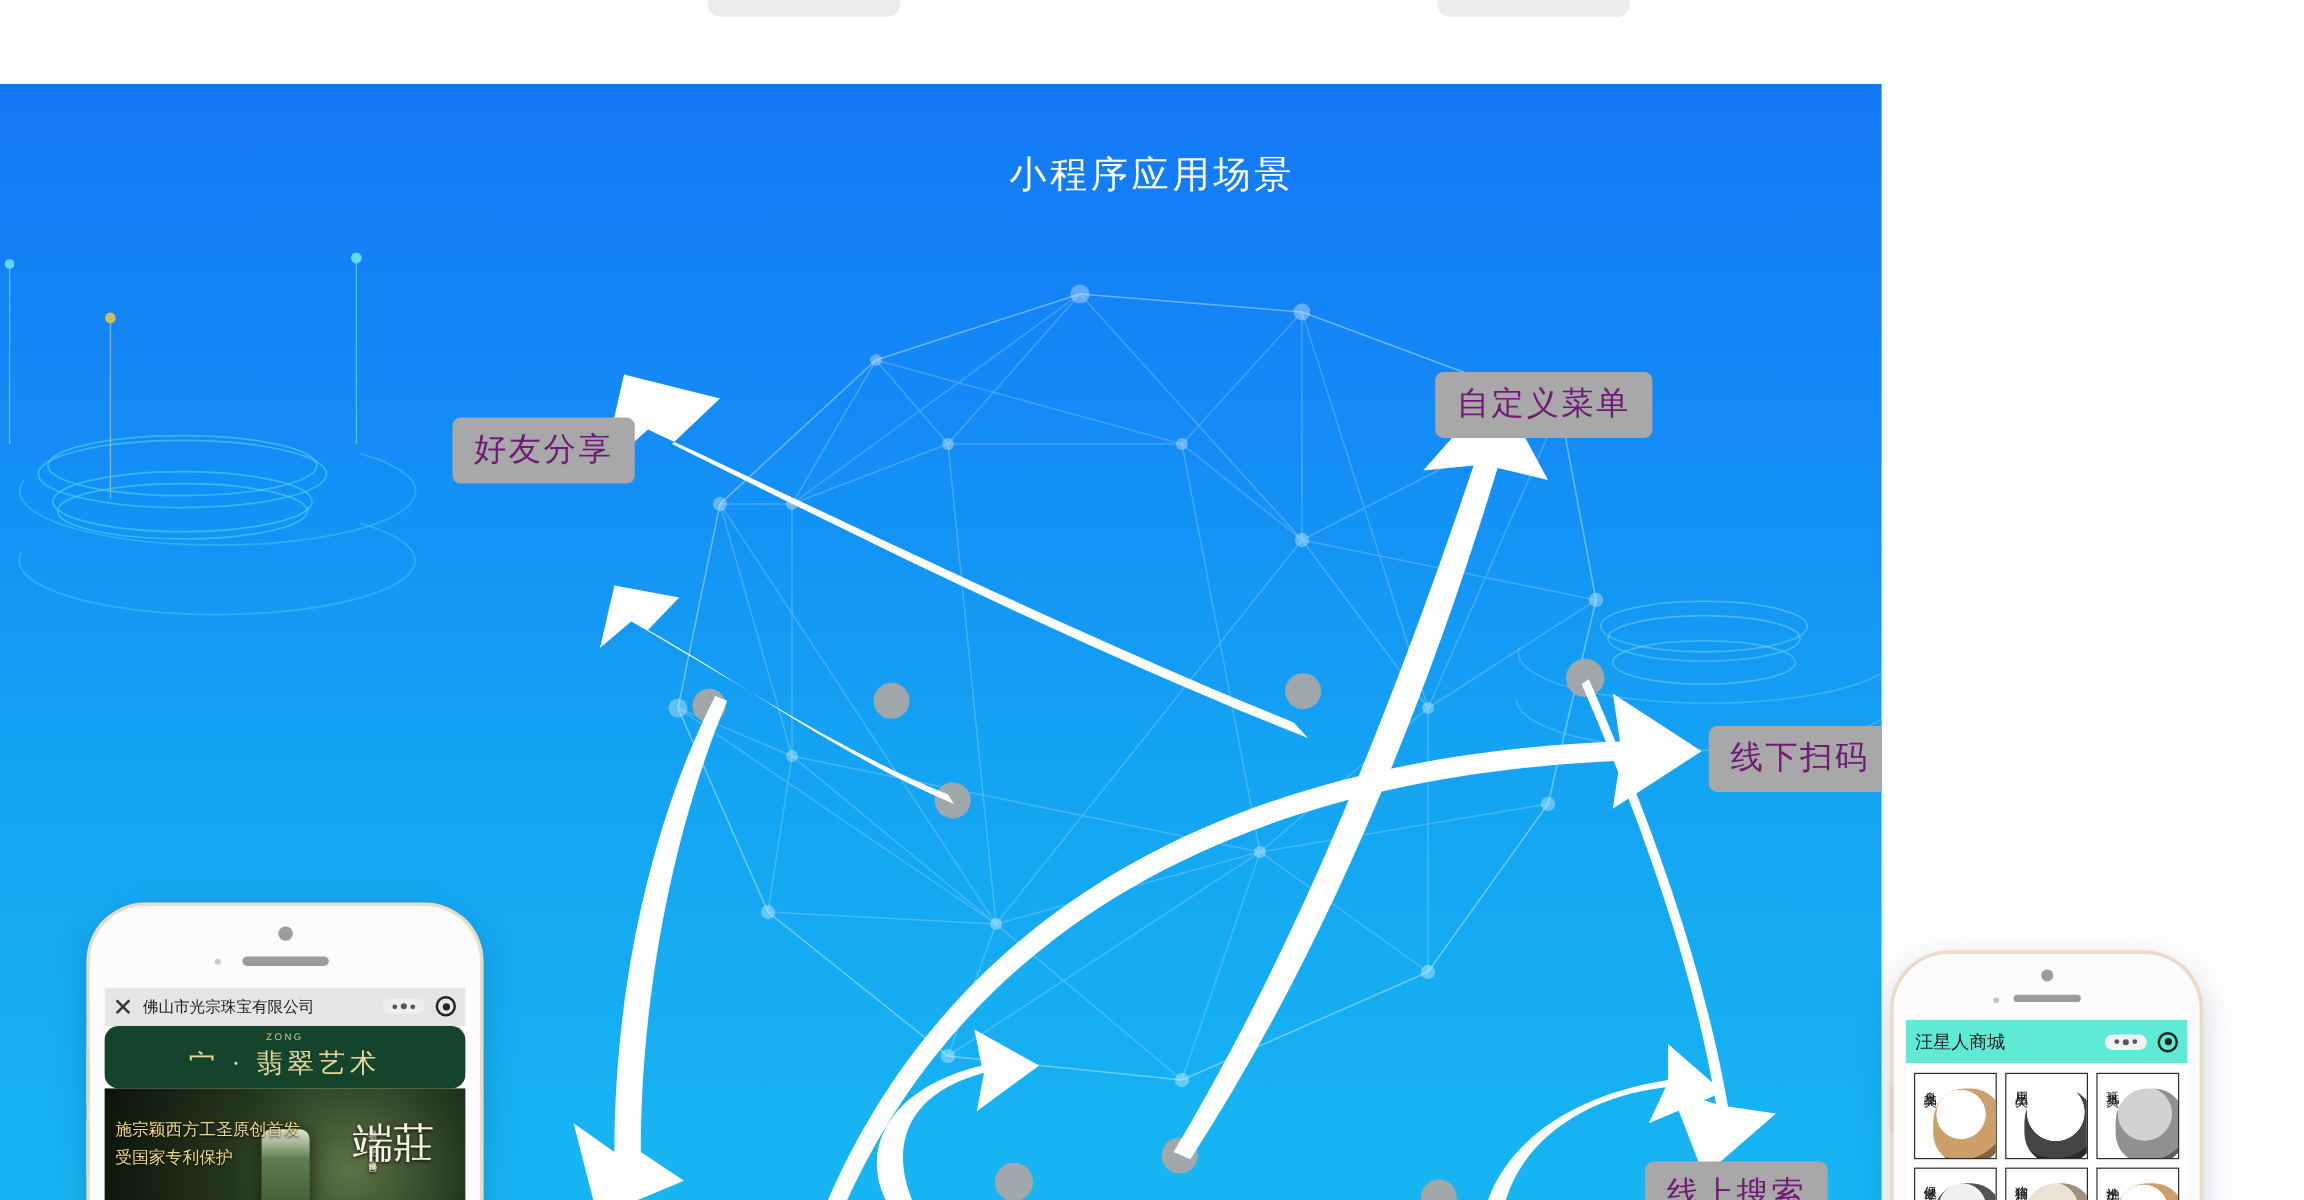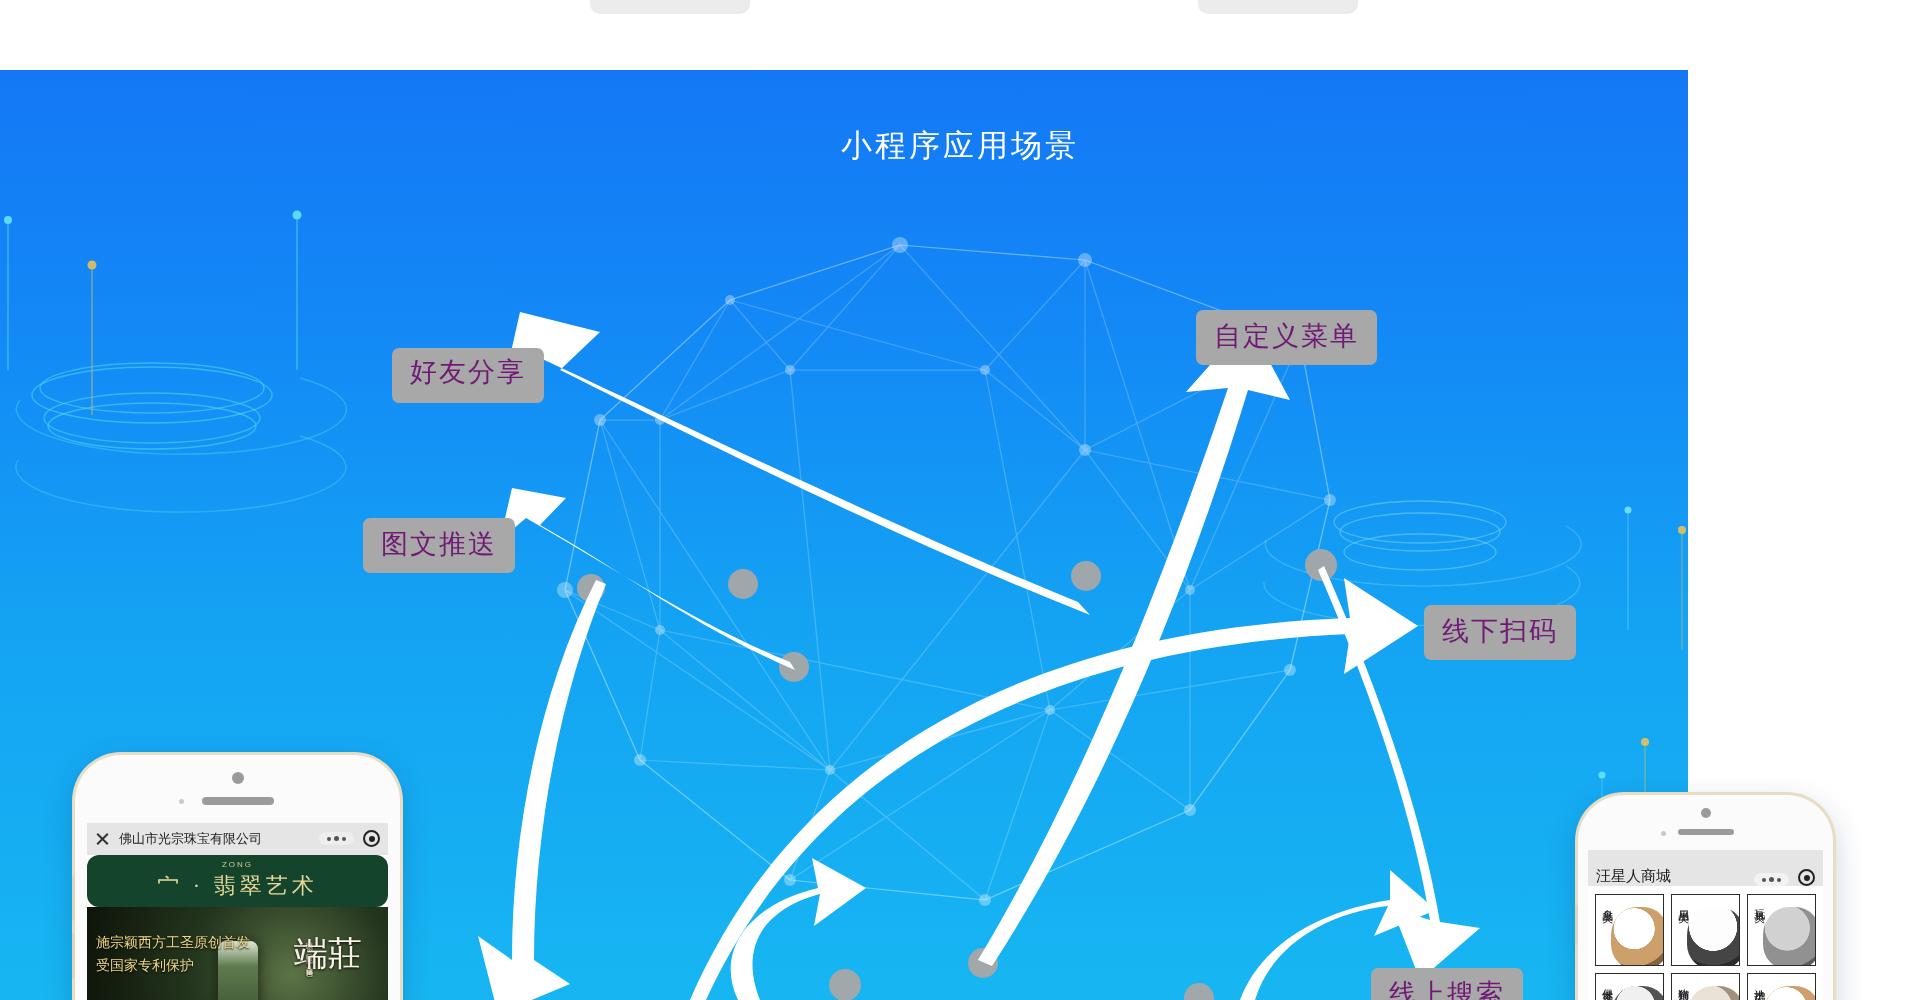--- a/index.html
+++ b/index.html
@@ -10,41 +10,41 @@
 
   
   #topbar { position:absolute; left:0; top:0; width:1920px; height:70px;
     background:#ffffff; z-index:30; }
   .ghost-card { position:absolute; top:-46px; height:60px; width:160px;
     background:#ececec; border-radius:10px; }
   #ghost-card-left  { left:590px; }
   #ghost-card-right { left:1198px; }
 
   
-  #hero { position:absolute; left:0; top:70px; width:1688px; height:930px;
+  #hero { position:absolute; left:0; top:70px; width:1568px; height:930px;
     background:linear-gradient(180deg,#1478f5 0%,#1389f6 28%,#14a3f3 60%,#17b6f2 100%);
     overflow:hidden;padding-left:48px; }
 
   #mesh, #decor, #arrows { position:absolute; left:0; top:0;
     width:1920px; height:930px; }
   #mesh   { opacity:.95; }
   #decor  { opacity:.85; }
 
   
   #hero-title { position:absolute; left:0; top:55px; width:1920px;
     text-align:center; color:#ffffff; font-size:31px; font-weight:400;
     letter-spacing:3px; z-index:12; }
 
   
   .chip { position:absolute; z-index:14;
     background:#a8a8a8; color:#701a75; border-radius:7px;
     font-size:27px; letter-spacing:2px; line-height:1;
     padding:13px 18px 15px 18px; white-space:nowrap; }
 
-  #chip-friend-share  { left:392px; top:278px;font-family:Liberation Mono, monospace; }
+  #chip-friend-share  { left:377px; top:278px; }
   #chip-article-push  { left:363px; top:448px; }
   #chip-custom-menu   { left:1196px; top:240px; }
   #chip-offline-scan  { left:1424px; top:535px; }
   #chip-online-search { left:1371px; top:898px; }
 
   
   .phone { position:absolute; z-index:20; border-radius:46px;
     background:#fbfbfb;
     box-shadow:0 0 0 3px #e8dcc2, 0 10px 30px rgba(0,40,90,.25); }
 
@@ -64,21 +64,21 @@
   #phone-left .sensor  { left:104px; }
   #phone-right .sensor { left:83px; top:36px; }
 
   .screen { position:absolute; left:12px; right:12px; top:68px; bottom:0;
     background:#ffffff; overflow:hidden; }
   #phone-right .screen { top:55px; left:10px; right:10px; }
 
   .wx-bar { display:flex; align-items:center; gap:9px;
     height:32px; padding:0 8px; background:#e5e5e5;
     border-bottom:1px solid #e3e3e3; }
-  #phone-right .wx-bar { background:#e5e5e5; border-bottom:none; height:36px;align-items:flex-end; }
+  #phone-right .wx-bar { background:#5eead4; border-bottom:none; height:36px; }
   .wx-close { width:15px; height:15px; position:relative; flex:0 0 auto; }
   .wx-close:before, .wx-close:after { content:""; position:absolute;
     left:0; top:7px; width:15px; height:2px; background:#333; }
   .wx-close:before { transform:rotate(45deg); }
   .wx-close:after  { transform:rotate(-45deg); }
   .wx-title { font-size:13px; color:#1a1a1a; white-space:nowrap;
     overflow:hidden; flex:1 1 auto; }
   #phone-right .wx-title { font-size:15px; }
   .wx-dots { display:flex; align-items:center; gap:3px;
     background:#eeeeee; border-radius:11px; padding:4px 8px; flex:0 0 auto; }
@@ -268,21 +268,20 @@
                  C 744 836 716 884 738 930 Z"></path>
 
         <path d="M1255 930 C 1270 880 1320 844 1388 836 L 1374 866 L 1436 840 L 1390 800 L 1390 830
                  C 1312 842 1258 880 1240 930 Z"></path>
       </g>
     </svg>
 
     <div id="hero-title">小程序应用场景</div>
 
     <div class="chip" id="chip-friend-share">好友分享</div>
-    <div class="chip" id="chip-article-push">图文推送</div>
     <div class="chip" id="chip-custom-menu">自定义菜单</div>
     <div class="chip" id="chip-offline-scan">线下扫码</div>
     <div class="chip" id="chip-online-search">线上搜索</div>
 
   </div>
 
   <div class="phone" id="phone-left">
     <div id="phone-left-side-btn"></div>
     <div id="phone-left-side-btn2"></div>
     <div class="phone-top">

